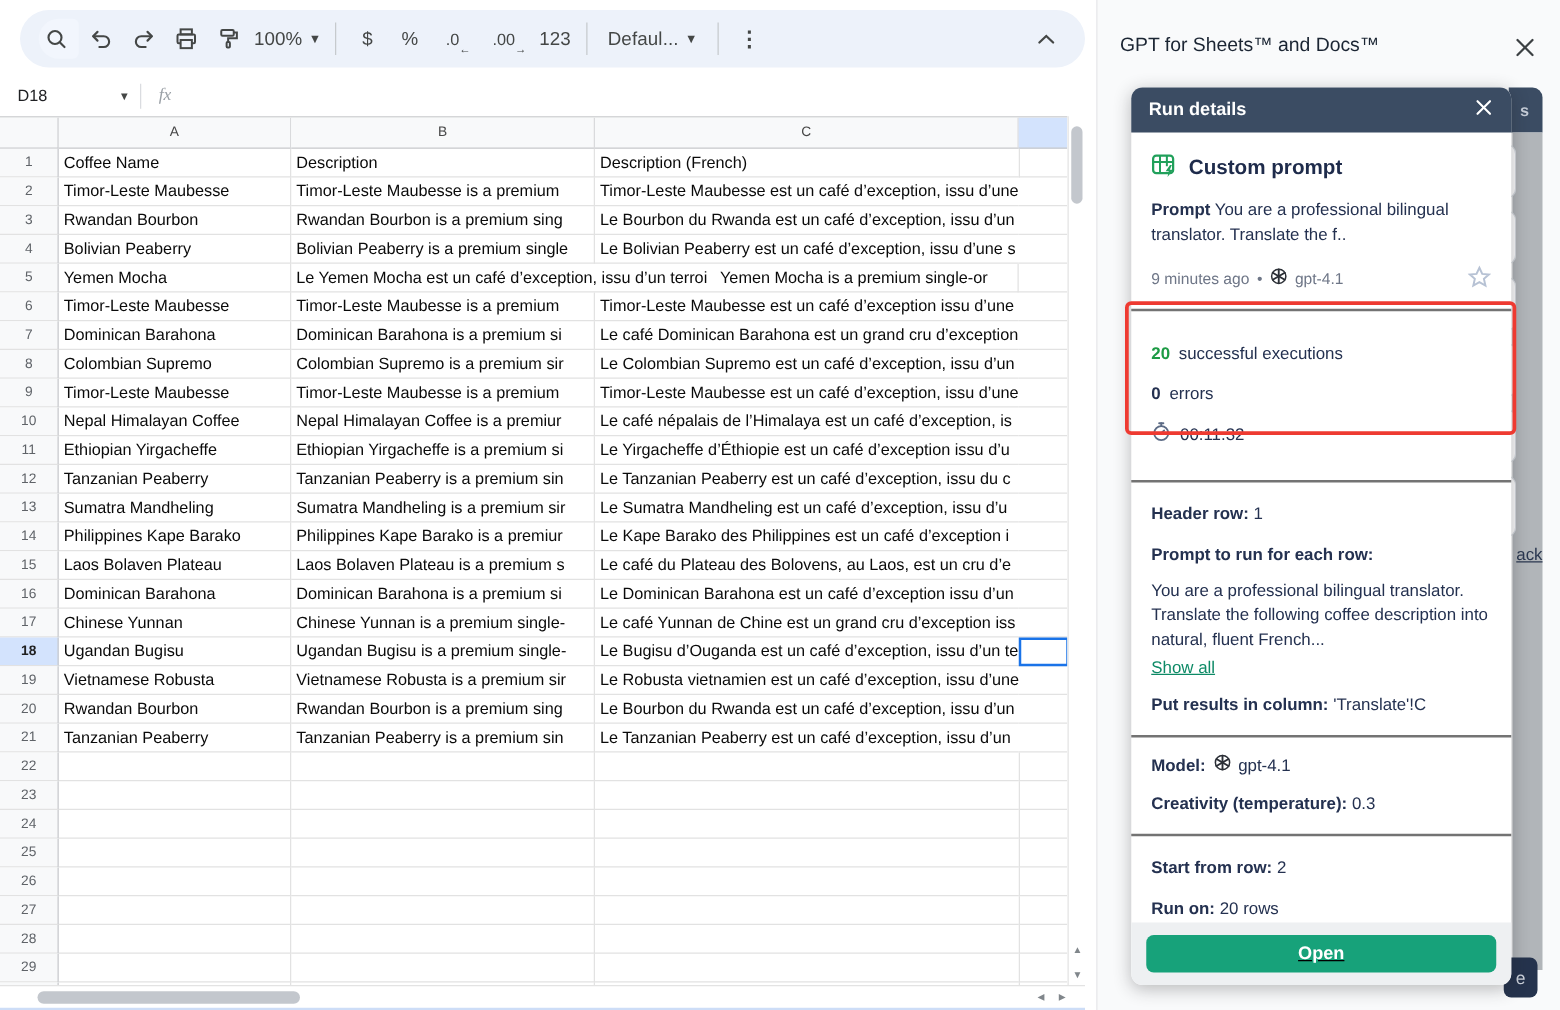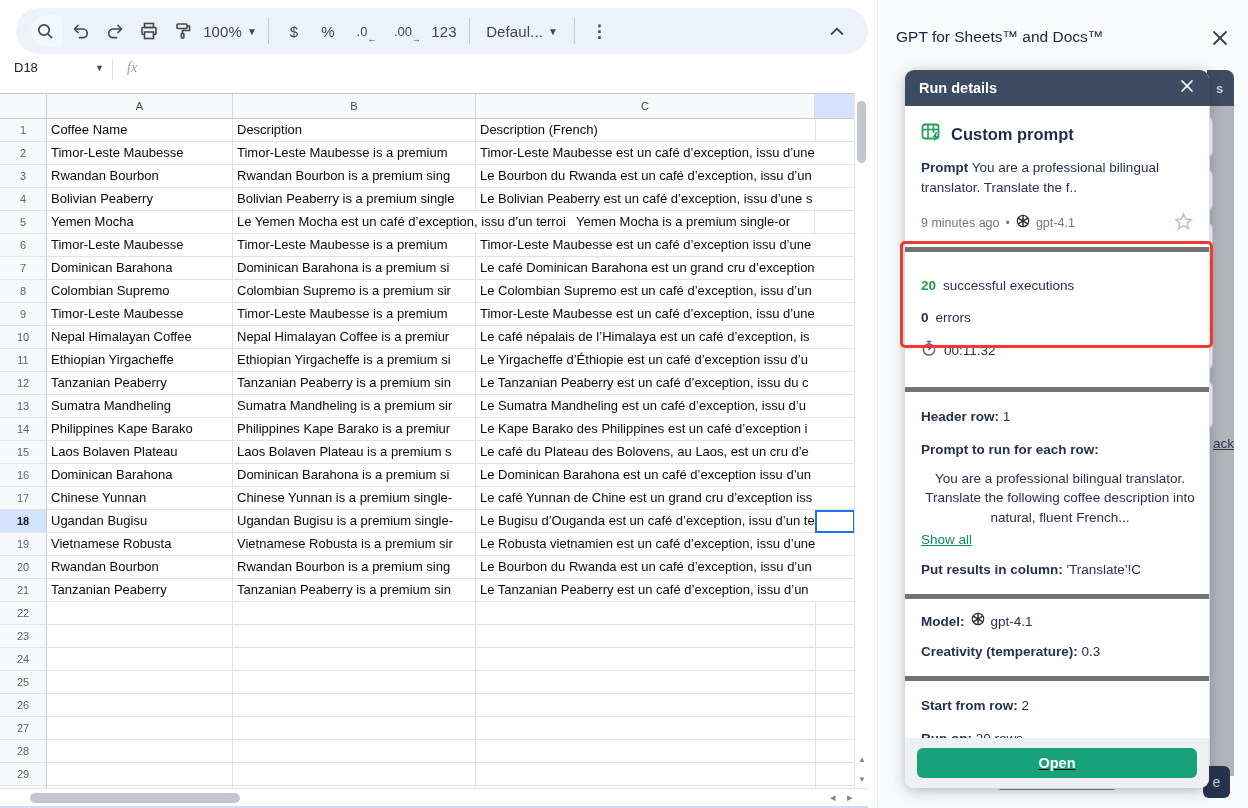--- a/index.html
+++ b/index.html
@@ -17,21 +17,21 @@
   .tb-text { font-size:15px; color:#444746; letter-spacing:.1px; }
   .tb-caret { font-size:10px; color:#444746; margin-left:5px; }
   .tb-div { width:1px; height:26px; background:#c6cacd; margin:0 8px; }
   .tb-num { position:relative; font-size:13px; color:#444746; }
   .tb-num .mini-arr { position:absolute; right:-9px; bottom:-5px; font-size:9px; }
   .tb-more { font-size:17px; color:#444746; font-weight:bold; letter-spacing:1px;}
   .tb-collapse { margin-left:auto; }
 
   
   .formula-bar { position:absolute; left:0; top:60px; width:868px; height:33px; background:#fff;
-    display:flex; align-items:flex-start; }
+    display:flex; align-items:center; }
   .name-box { display:flex; align-items:center; width:112px; padding-left:14px; }
   .name-box-value { font-size:13px; color:#202124; }
   .name-box .caret { margin-left:auto; margin-right:8px; font-size:9px; color:#444746; }
   .fbar-div { width:1px; height:20px; background:#dadce0; }
   .fx { font-family:"Liberation Serif", serif; font-style:italic; color:#9aa0a6;
     font-size:14px; margin-left:14px; }
 
   
   .grid { position:absolute; left:0; top:93px; width:854px; height:695px; overflow:hidden;
     border-top:1px solid #c7c9cc; }
@@ -89,32 +89,32 @@
     align-items:center; justify-content:center; }
 
   
   .panel { position:absolute; left:27px; top:70px; width:304px; height:718px; background:#fff;
     border-radius:9px; box-shadow:0 3px 14px rgba(32,33,36,.3); z-index:5; }
   .panel-head { height:36px; background:#3b4c63; border-radius:9px 9px 0 0; display:flex;
     align-items:center; padding:0 14px; }
   .panel-head-title { color:#fff; font-size:14.5px; font-weight:bold; }
   .panel-close { margin-left:auto; cursor:pointer; display:flex; }
   .panel-body { font-size:13.5px; color:#243150; }
-  .psec { padding:12px 16px; border-bottom:5px solid #737373; }
+  .psec { padding:12px 16px; border-bottom:2px solid #737373; }
   .cp-head { display:flex; align-items:center; gap:9px; padding-top:2px; }
   .cp-title { font-size:16.5px; font-weight:bold; color:#1e2b4b; }
   .cp-prompt { margin-top:12px; line-height:1.5; width:275px; }
   .cp-meta { margin-top:13px; display:flex; align-items:center; gap:6px; color:#6e7687; font-size:12.5px; }
   .cp-meta .star { margin-left:auto; cursor:pointer; display:flex; }
   .stat-row { display:flex; align-items:center; gap:7px; line-height:20px; margin:12px 0; }
   .stat-green { color:#1d9b45; font-weight:bold; }
   .stat-bold { font-weight:bold; }
   b.lbl { font-weight:bold; color:#243150; }
   .kv { line-height:20px; margin:9px 0; }
-  .para { line-height:1.48; margin-top:2px; width:278px;text-align:center; }
+  .para { line-height:1.48; margin-top:2px; width:278px; }
   .link-green { color:#0d8a66; text-decoration:underline; cursor:pointer; display:inline-block; margin-top:4px; }
   .link-gray { color:#697077; text-decoration:underline; cursor:pointer; display:block;
     text-align:center; margin-top:26px; font-size:14px; }
   .model-row { display:flex; align-items:center; gap:6px; line-height:20px; margin:9px 0; }
   .panel-foot { position:absolute; left:0; bottom:0; width:100%; height:50px; background:#eef0f2;
     border-radius:0 0 9px 9px; display:flex; align-items:center; justify-content:center;text-decoration:underline; }
   .open-btn { width:280px; height:30px; background:#17a27a; border:none; border-radius:6px;
     color:#fff; font-size:14.5px; font-weight:bold; cursor:pointer; font-family:"Liberation Sans",sans-serif; }
   .red-box { position:absolute; left:22px; top:241px; width:313px; height:107px;
     border:3px solid #ee3a31; border-radius:5px; z-index:10; pointer-events:none; }

